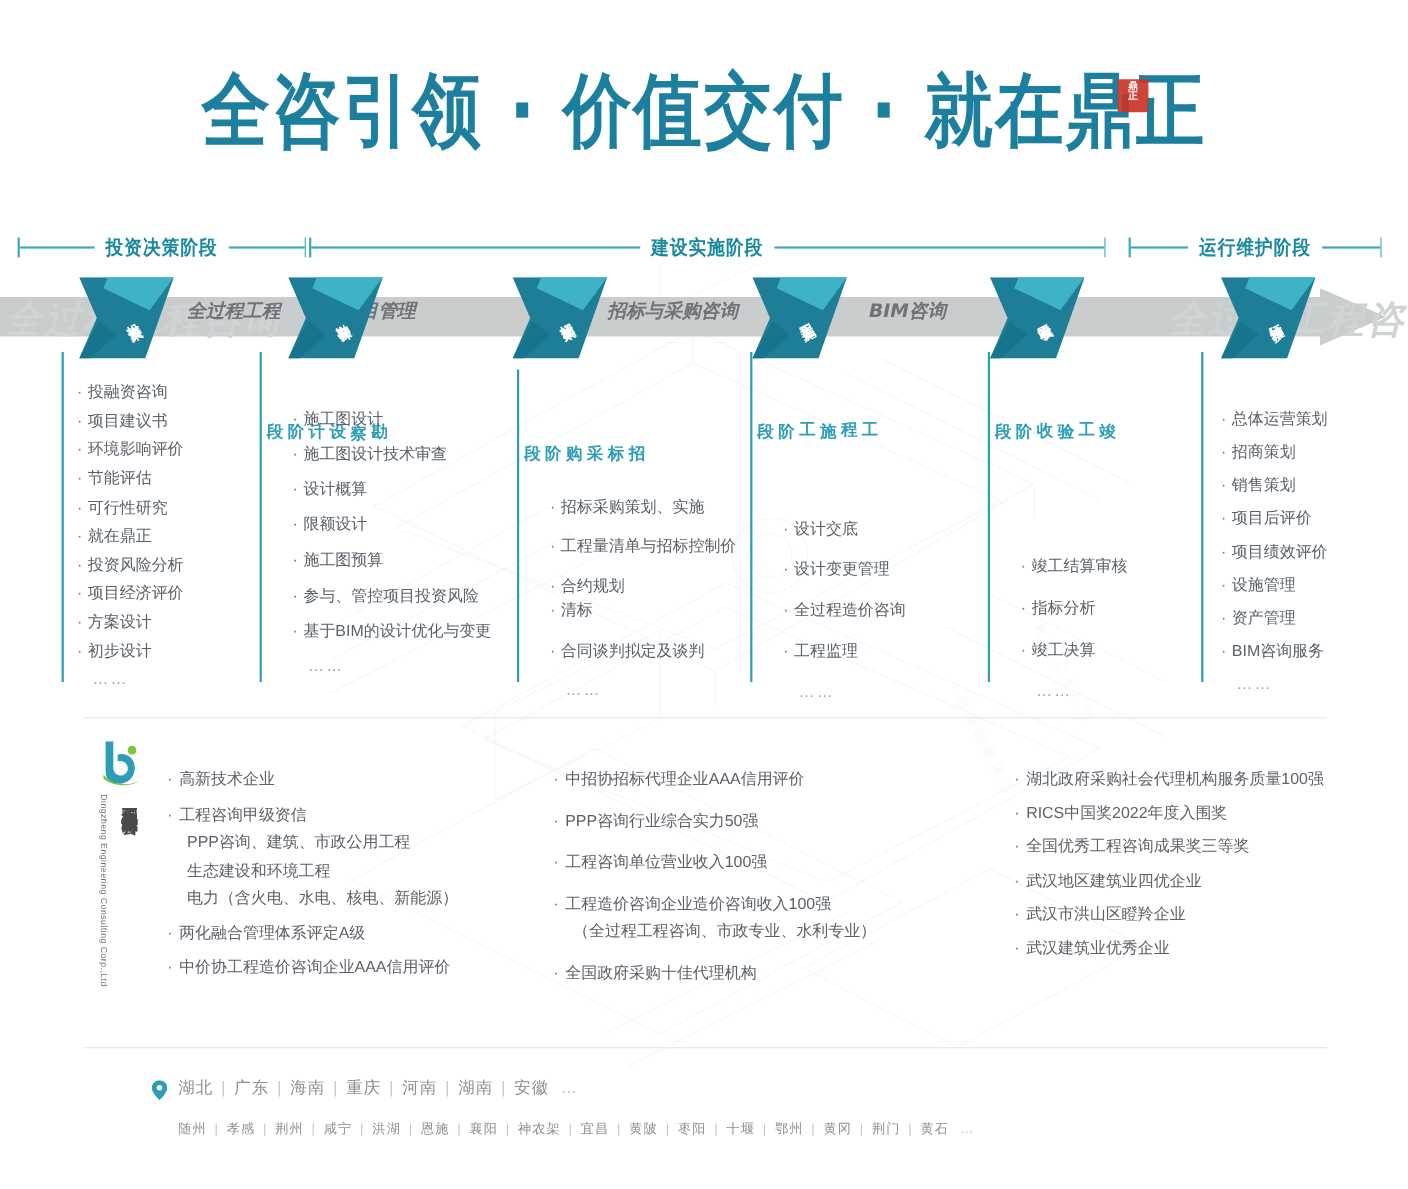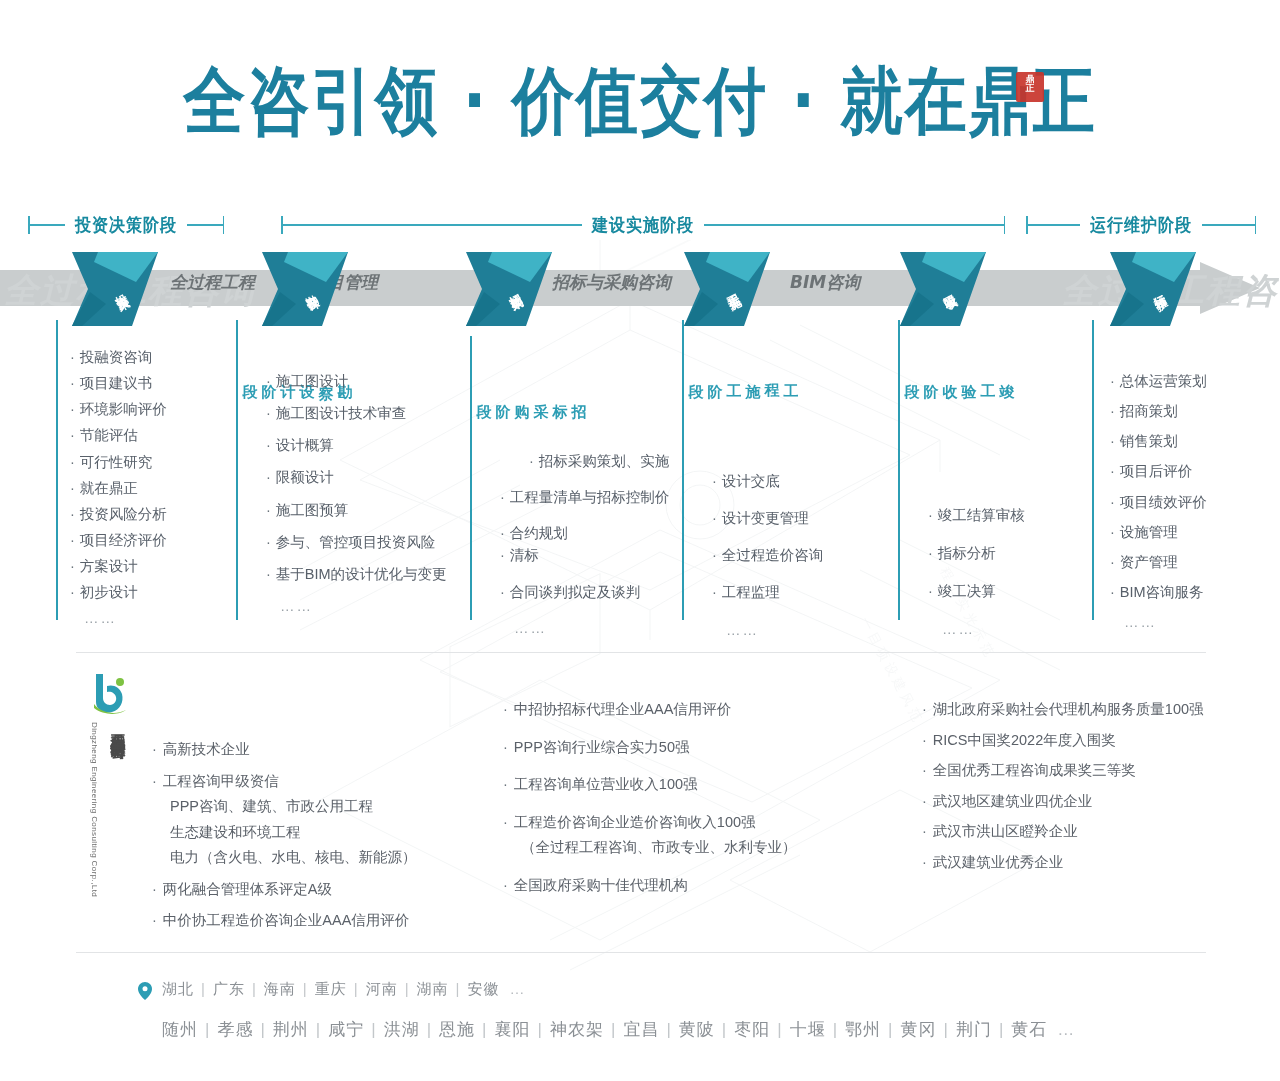--- a/index.html
+++ b/index.html
@@ -124,21 +124,21 @@
     list-style:none; font-size:14.5px; color:#5b6169; line-height:1.35;
     margin-bottom:12px; white-space:nowrap;
   }
   .cred-col li .dot{ color:#6a737c; margin-right:6px; }
   .cred-col li .sub{ display:block; padding-left:18px; margin-top:6px; }
 
   
   #loc-block{ position:absolute; left:138px; top:980px; }
   #pin-icon{ position:absolute; left:0; top:2px; width:14px; height:18px; }
   #loc-row1{ position:absolute; left:24px; top:0; font-size:15px; color:#8b9095; white-space:nowrap; letter-spacing:1px;}
-  #loc-row2{ position:absolute; left:24px; top:38px; font-size:17px; color:#8b9095; white-space:nowrap; letter-spacing:1px;}
+  #loc-row2{ position:absolute; left:24px; top:38px; font-size:12px; color:#8b9095; white-space:nowrap; letter-spacing:1px;}
   .sep{ color:#c3c7ca; margin:0 7px; }
 </style>
 </head>
 <body>
 
 <div id="bg-blueprint">
   <svg viewBox="0 0 760 780" preserveAspectRatio="none">
     <g stroke="#b9c2c6" stroke-width="1" fill="none" opacity="0.75">
       <path d="M40 220 L330 60 L640 200 L350 370 Z"></path>
       <path d="M60 240 L330 90 L610 215 L350 350 Z"></path>
@@ -164,21 +164,21 @@
 </div>
 
 <div id="title-wrap">
   <div id="title-text">全咨引领 · 价值交付 · 就在鼎正</div>
 </div>
 <div id="seal">
   <span>鼎</span>
   <span>正</span>
 </div>
 
-<div class="phase-head" style="left:28px;width:196px;">
+<div class="phase-head" style="left:16px;width:262px;">
   <div class="ph-cap"></div>
   <div class="ph-line"></div>
   <div class="ph-label">投资决策阶段</div>
   <div class="ph-line"></div>
   <div class="ph-cap"></div>
 </div>
 
 <div class="phase-head" style="left:281px;width:724px;">
   <div class="ph-cap"></div>
   <div class="ph-line"></div>
@@ -285,21 +285,21 @@
     <li style="margin-bottom:14px;"><span class="dot">·</span><span>参与、管控项目投资风险</span></li>
     <li style="margin-bottom:14px;"><span class="dot">·</span><span>基于BIM的设计优化与变更</span></li>
     <li class="ellipsis" style="padding-left:14px;">……</li>
   </ul>
 </div>
 
 <div class="stage-col" style="left:470px;top:336px;">
   <div class="stage-rule" style="left:0;height:284px;"></div>
   <div class="stage-vtitle" style="left:4px;top:56px;">招标采购阶段</div>
   <ul class="stage-items" style="left:30px;top:116px;">
-    <li style="margin-bottom:18px;text-align:right;"><span class="dot">·</span><span>招标采购策划、实施</span></li>
+    <li style="margin-bottom:18px;"><span class="dot">·</span><span>招标采购策划、实施</span></li>
     <li style="margin-bottom:18px;"><span class="dot">·</span><span>工程量清单与招标控制价</span></li>
     <li style="margin-bottom:4px;"><span class="dot">·</span><span>合约规划</span></li>
     <li style="margin-bottom:18px;"><span class="dot">·</span><span>清标</span></li>
     <li style="margin-bottom:18px;"><span class="dot">·</span><span>合同谈判拟定及谈判</span></li>
     <li class="ellipsis" style="padding-left:14px;">……</li>
   </ul>
 </div>
 
 <div class="stage-col" style="left:682px;top:320px;">
   <div class="stage-rule" style="left:0;height:300px;"></div>
@@ -344,21 +344,21 @@
 <div id="logo-block">
   <svg id="logo-mark" viewBox="0 0 40 44">
     <path d="M6 2 L6 30 C6 38 14 42 22 40 C30 38 34 30 32 22 C30 15 23 12 17 14 L17 20 C21 19 25 21 26 25 C27 29 24 33 20 33 C16 33 13 30 13 26 L13 2 Z" fill="#2c9db4"></path>
     <path d="M4 32 C10 40 24 44 36 38 C30 43 14 44 4 36 Z" fill="#7ec242"></path>
     <circle cx="30" cy="10" r="4" fill="#7ec242"></circle>
   </svg>
   <div id="logo-cn">鼎正工程咨询股份有限公司</div>
   <div id="logo-en">Dingzheng Engineering Consulting Corp.,Ltd</div>
 </div>
 
-<ul class="cred-col" style="left:152px;top:700px;width:330px;margin-top:40px;">
+<ul class="cred-col" style="left:152px;top:700px;width:330px;">
   <li>
     <span class="dot">·</span><span>高新技术企业</span>
   </li>
   <li>
     <span class="dot">·</span><span>工程咨询甲级资信</span>
     <span class="sub">PPP咨询、建筑、市政公用工程</span>
     <span class="sub">生态建设和环境工程</span>
     <span class="sub">电力（含火电、水电、核电、新能源）</span>
   </li>
   <li>

